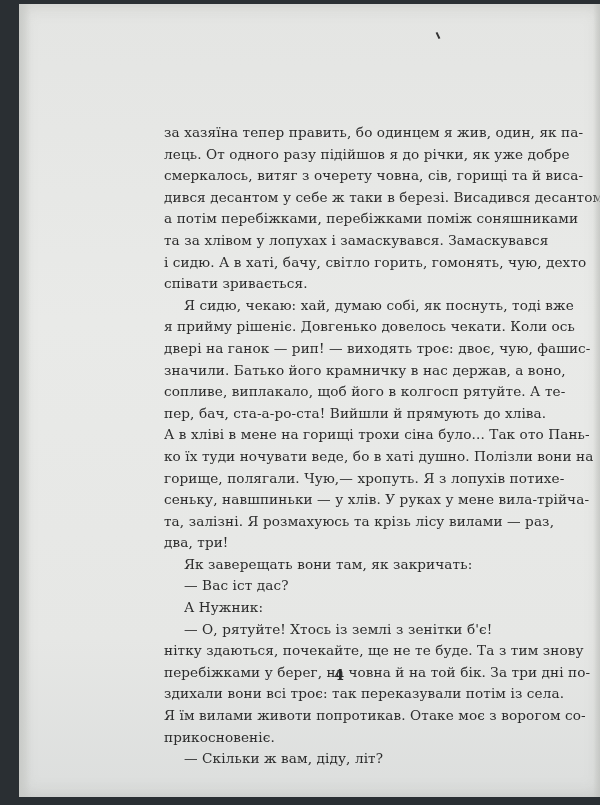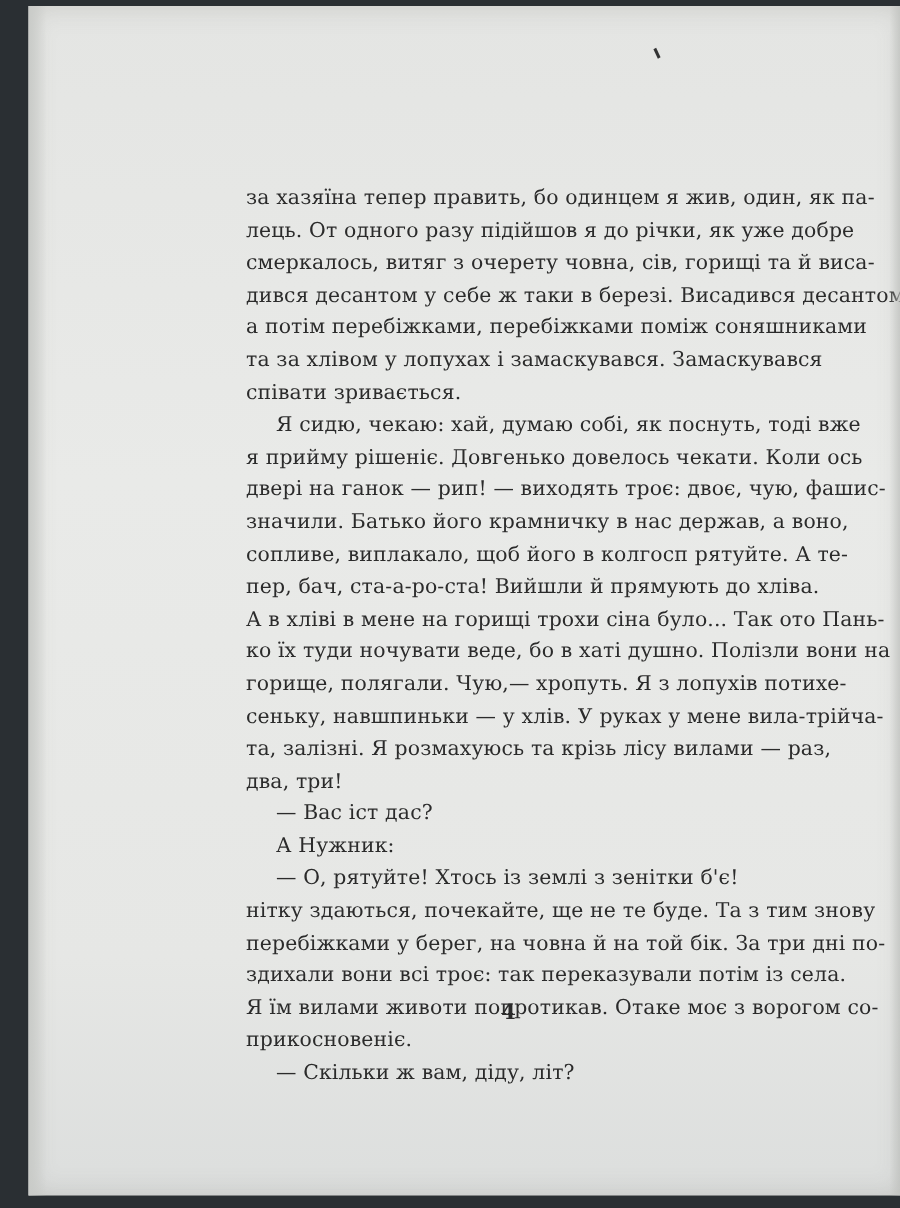--- a/index.html
+++ b/index.html
@@ -46,33 +46,35 @@
 
 <div class="page">
   <div class="mark"></div>
   <div class="text" id="text">
       <span class="line">за хазяїна тепер править, бо одинцем я жив, один, як па-</span>
       <span class="line">лець. От одного разу підійшов я до річки, як уже добре</span>
       <span class="line">смеркалось, витяг з очерету човна, сів, горищі та й виса-</span>
       <span class="line">дився десантом у себе ж таки в березі. Висадився десантом,</span>
       <span class="line">а потім перебіжками, перебіжками поміж соняшниками</span>
       <span class="line">та за хлівом у лопухах і замаскувався. Замаскувався</span>
+      <span class="line">і сидю. А в хаті, бачу, світло горить, гомонять, чую, дехто</span>
       <span class="line last">співати зривається.</span>
       <span class="line indent">Я сидю, чекаю: хай, думаю собі, як поснуть, тоді вже</span>
       <span class="line">я прийму рішеніє. Довгенько довелось чекати. Коли ось</span>
       <span class="line">двері на ганок — рип! — виходять троє: двоє, чую, фашис-</span>
       <span class="line">значили. Батько його крамничку в нас держав, а воно,</span>
       <span class="line">сопливе, виплакало, щоб його в колгосп рятуйте. А те-</span>
       <span class="line">пер, бач, ста-а-ро-ста! Вийшли й прямують до хліва.</span>
       <span class="line">А в хліві в мене на горищі трохи сіна було... Так ото Пань-</span>
       <span class="line">ко їх туди ночувати веде, бо в хаті душно. Полізли вони на</span>
       <span class="line">горище, полягали. Чую,— хропуть. Я з лопухів потихе-</span>
       <span class="line">сеньку, навшпиньки — у хлів. У руках у мене вила-трійча-</span>
       <span class="line">та, залізні. Я розмахуюсь та крізь лісу вилами — раз,</span>
       <span class="line last">два, три!</span>
+      <span class="line indent last">Як заверещать вони там, як закричать:</span>
       <span class="line indent last">— Вас іст дас?</span>
       <span class="line indent last">А Нужник:</span>
       <span class="line indent last">— О, рятуйте! Хтось із землі з зенітки б'є!</span>
       <span class="line">нітку здаються, почекайте, ще не те буде. Та з тим знову</span>
       <span class="line">перебіжками у берег, на човна й на той бік. За три дні по-</span>
       <span class="line">здихали вони всі троє: так переказували потім із села.</span>
       <span class="line">Я їм вилами животи попротикав. Отаке моє з ворогом со-</span>
       <span class="line last">прикосновеніє.</span>
       <span class="line indent last">— Скільки ж вам, діду, літ?</span>
     </div>

